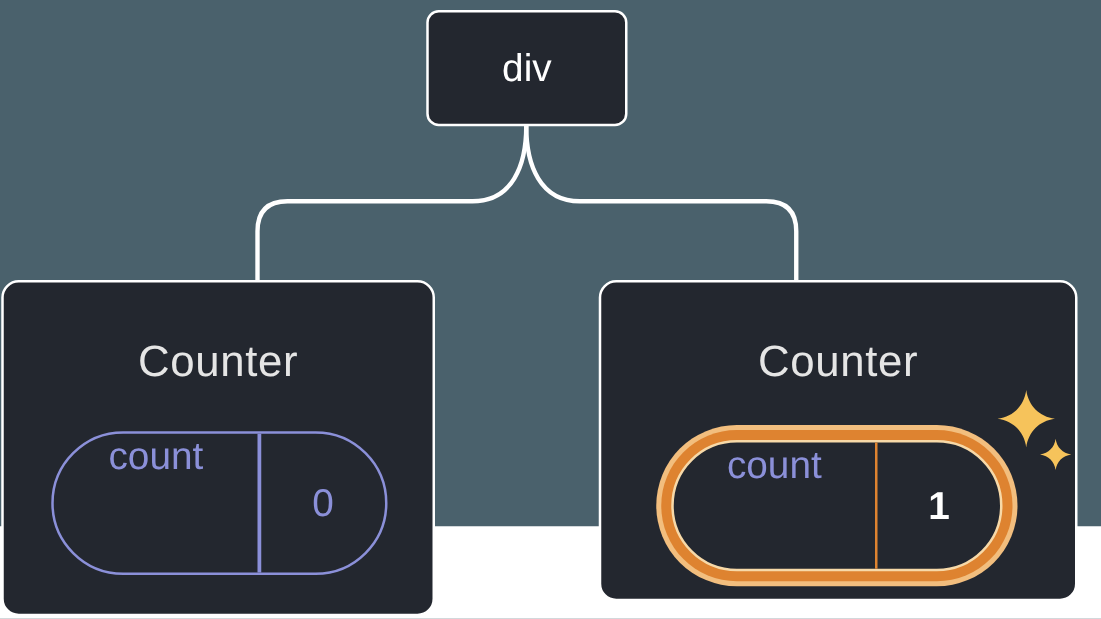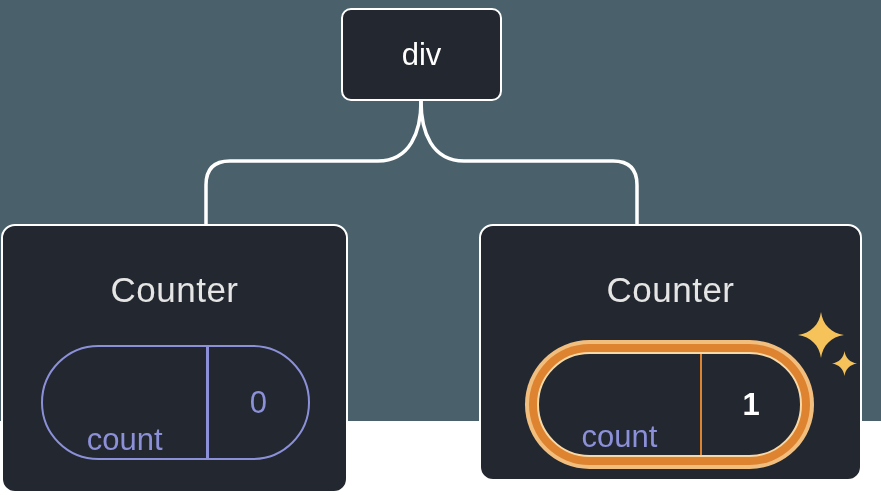--- a/index.html
+++ b/index.html
@@ -49,21 +49,21 @@
     border:2.5px solid #8B90D9;
     border-radius:999px;
     color:#8B90D9;
     font-size:31px;
     background:#23272F;
   }
   .pill-left  { left:38px; top:119px; width:269px; height:115px; }
   .pill-right { left:56px; top:126px; width:265px; height:105px; }
   .pill-label-wrap {
     flex:1.65;
-    display:flex; align-items:flex-end; justify-content:center;
+    display:flex; align-items:flex-start; justify-content:center;
   }
   .pill-divider {
     width:2.5px;
     background:#8B90D9;
   }
   .pill-value-wrap {
     flex:1;
     display:flex; align-items:center; justify-content:center;
   }
   

